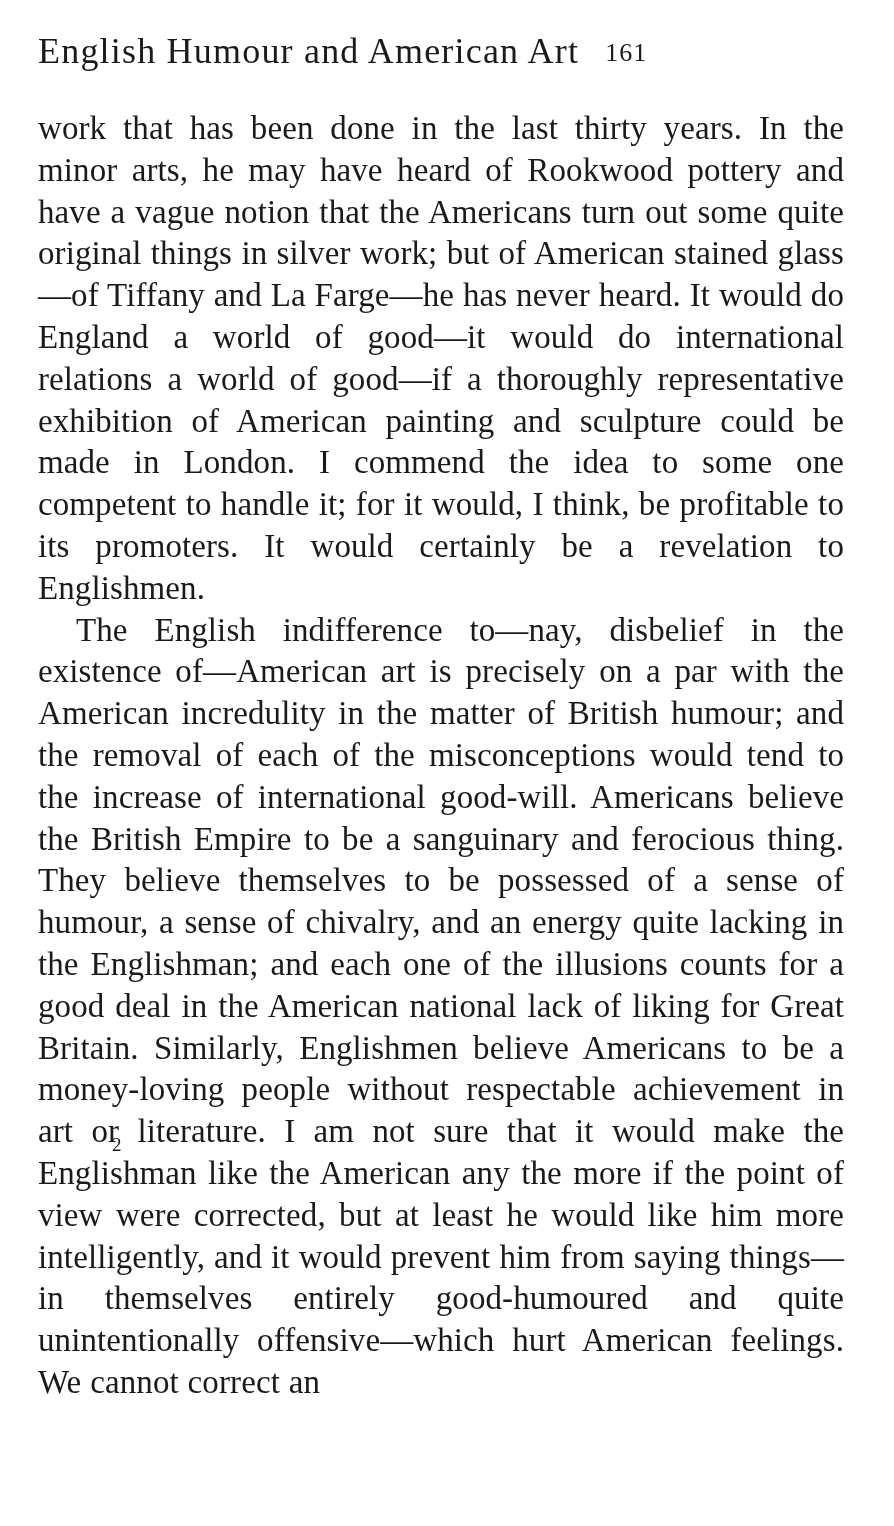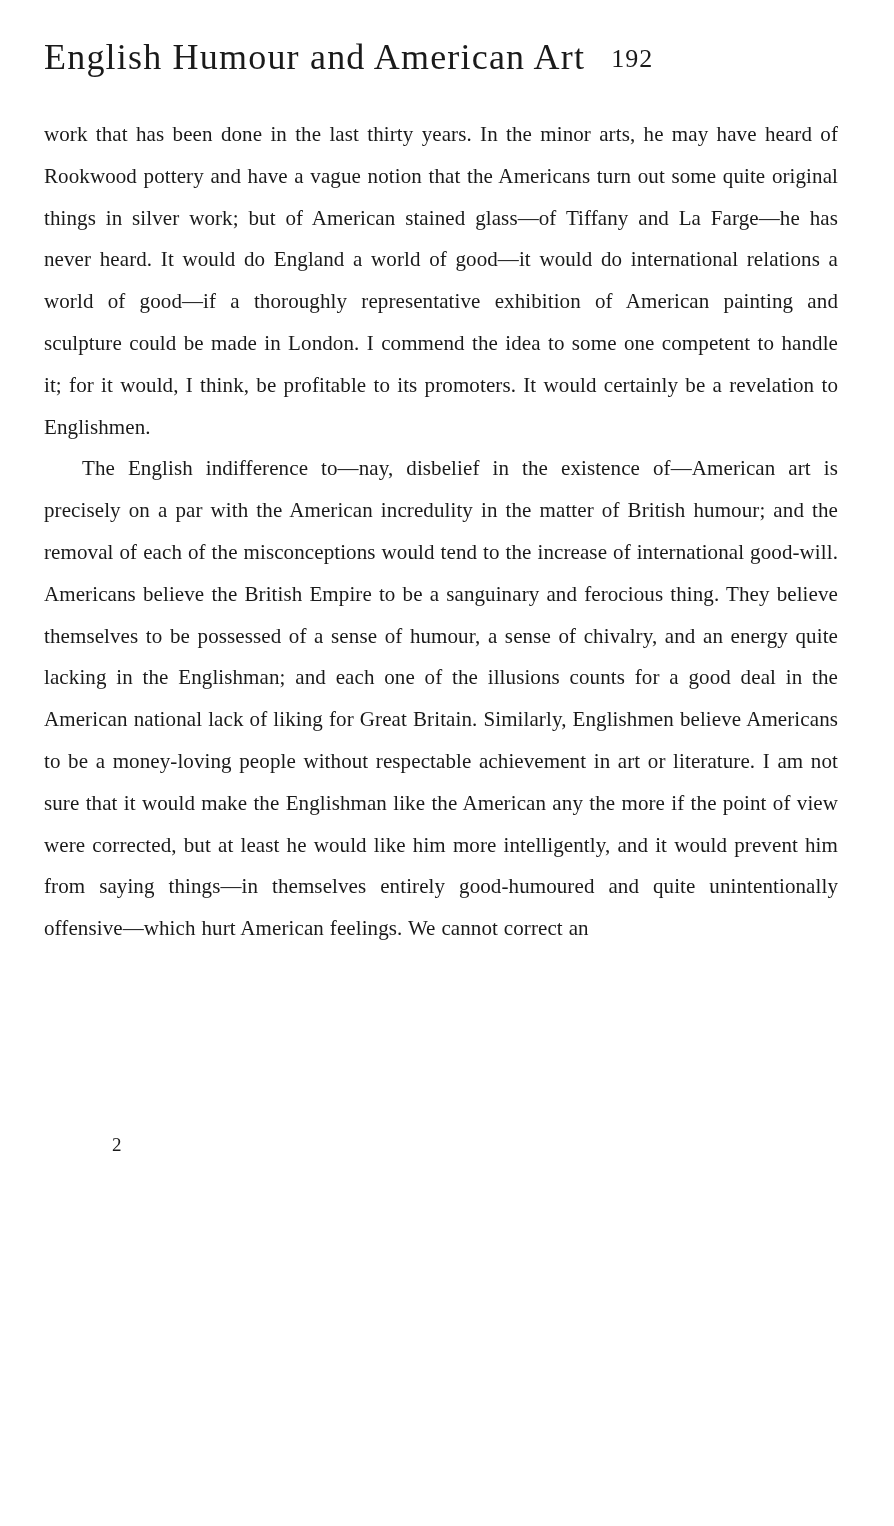--- a/index.html
+++ b/index.html
@@ -13,21 +13,21 @@
     font-family: "Liberation Serif", serif;
     color: #1a1a1a;
     position: relative;
     overflow: hidden;
   }
   .page {
     position: absolute;
     left: 0; top: 0;
     width: 894px;
     height: 1172px;
-    padding: 16px;
+    padding: 10px;
     box-sizing: border-box;
   }
   .running-head {
     display: flex;
     align-items: baseline;
     justify-content: flex-start;
     margin: 20px 42px 0 28px;
     font-size: 35px;
     letter-spacing: 0.5px;
     white-space: nowrap;
@@ -40,21 +40,21 @@
   }
   .running-head .folio {
     font-size: 26px;
     margin-left: 26px;
     letter-spacing: 1px;
     position: relative;
     top: -2px;
   }
   .body-text {
     margin: 36px 40px 0 28px;
-    font-size: 21px;
+    font-size: 33px;
     line-height: 41.8px;
     text-align: justify;
     text-justify: inter-word;
     letter-spacing: 0.1px;
   }
   .body-text p {
     margin: 0;
     text-indent: 0;
   }
   .body-text p.indented {
@@ -72,21 +72,21 @@
     word-spacing: 0.5px;
   }
 </style>
 </head>
 <body>
 
 <div class="page">
 
   <div class="running-head">
     <span class="title">English Humour and American Art</span>
-    <span class="folio">192</span>
+    <span class="folio">161</span>
   </div>
 
   <div class="body-text">
     <p>work that has been done in the last thirty years.  In the minor arts, he may have heard of Rookwood pottery and have a vague notion that the Americans turn out some quite original things in silver work; but of American stained glass—of Tiffany and La Farge—he has never heard.  It would do England a world of good—it would do international relations a world of good—if a thoroughly representative exhibition of American painting and sculpture could be made in London.  I commend the idea to some one competent to handle it; for it would, I think, be profitable to its promoters.  It would certainly be a revelation to Englishmen.</p>
     <p class="indented">The English indifference to—nay, disbelief in the existence of—American art is precisely on a par with the American incredulity in the matter of British humour; and the removal of each of the misconceptions would tend to the increase of international good-will.  Americans believe the British Empire to be a sanguinary and ferocious thing.  They believe themselves to be possessed of a sense of humour, a sense of chivalry, and an energy quite lacking in the Englishman; and each one of the illusions counts for a good deal in the American national lack of liking for Great Britain.  Similarly, Englishmen believe Americans to be a money-loving people without respectable achievement in art or literature.  I am not sure that it would make the Englishman like the American any the more if the point of view were corrected, but at least he would like him more intelligently, and it would prevent him from saying things—in themselves entirely good-humoured and quite unintentionally offensive—which hurt American feelings.  We cannot correct an</p>
   </div>
 
   <div class="signature">2</div>
 
 </div>

